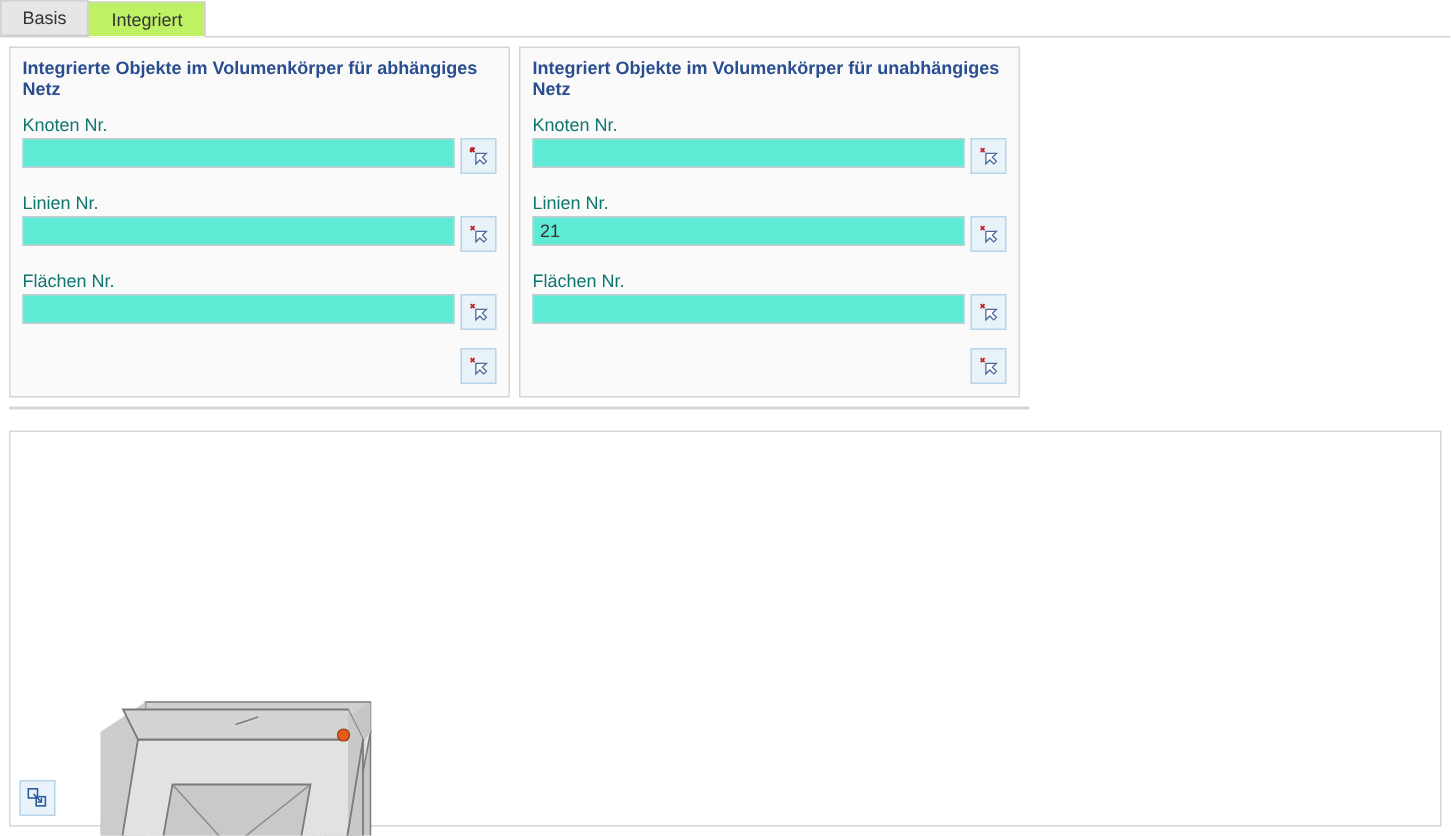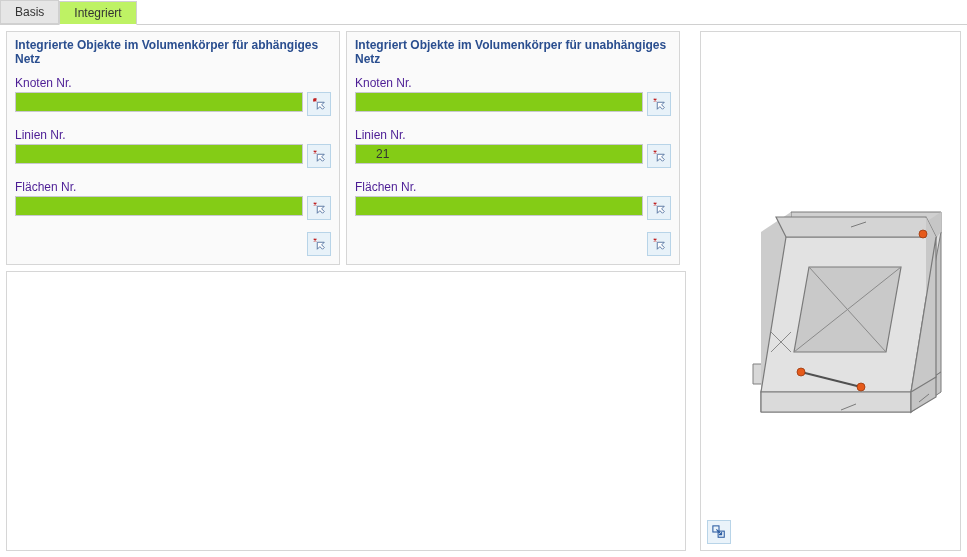--- a/index.html
+++ b/index.html
@@ -43,21 +43,21 @@
   .tab.active {
     background: #bef264;
     border: 1px solid #d0d0d0;
     border-bottom: 1px solid #ffffff;
     margin-bottom: -1px;
   }
   
   .main {
     flex: 1;
     display: flex;
-    flex-direction: row;
+    flex-direction: column;
     padding: 6px;
     gap: 14px;
   }
   .left-col {
     display: flex;
     flex-direction: column;
     gap: 6px;
     width: 680px;
   }
   .panels-row {
@@ -76,33 +76,33 @@
     font-weight: bold;
     color: #2a4e8f;
     margin-bottom: 10px;
     font-size: 12px;
   }
   .field-group {
     margin-bottom: 12px;
   }
   .field-label {
     margin-bottom: 2px;
-    color: #4c1d95;
+    color: #0f766e;
   }
   .field-row {
     display: flex;
     align-items: stretch;
     gap: 4px;
   }
   .field-input {
     flex: 1;
     height: 20px;
-    background: #84cc16;
+    background: #5eead4;
     border: 1px solid #c8c8d0;
-    padding: 0 20px;
+    padding: 0 4px;
     font-family: inherit;
     font-size: 12px;
     color: #333;
     box-sizing: border-box;
   }
   .pick-btn {
     width: 22px;
     height: 22px;
     background: #e8f2f9;
     border: 1px solid #b8d4e8;

